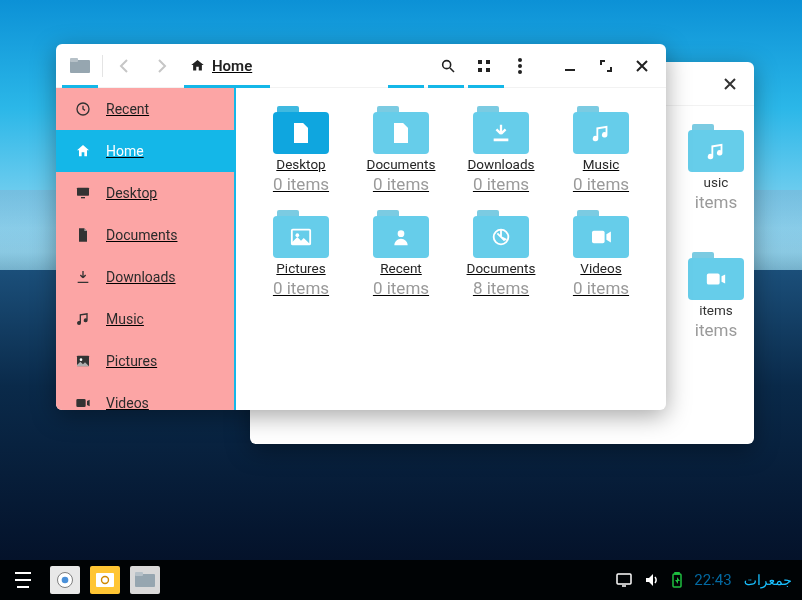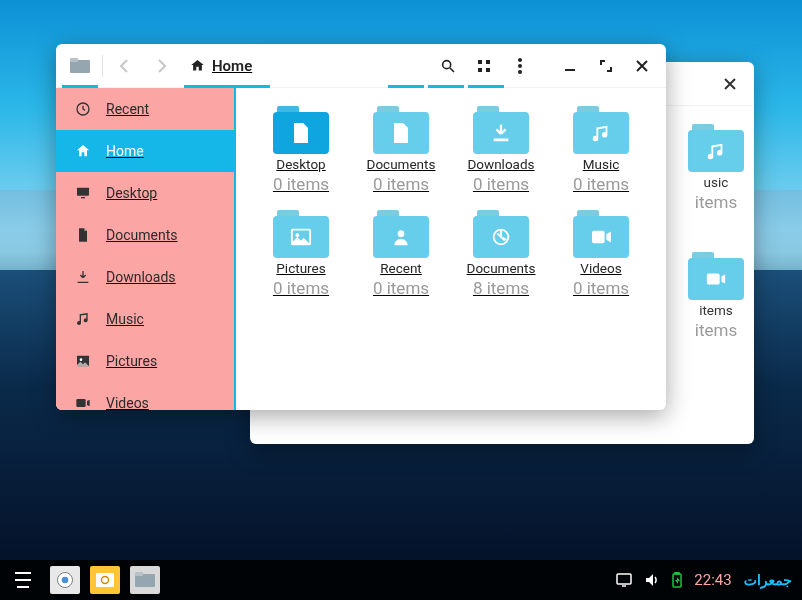--- a/index.html
+++ b/index.html
@@ -25,22 +25,22 @@
   display: flex; align-items: center; padding: 0 10px;
   color: #fff; z-index: 50;
 }
 .taskbar .logo { width: 26px; height: 26px; margin-right: 14px; display: flex; align-items: center; justify-content: center; }
 .task-icon { width: 30px; height: 28px; margin-right: 10px; display: flex; align-items: center; justify-content: center; border-radius: 2px; }
 .task-icon.browser { background: #e8e8e8; }
 .task-icon.mail { background: #ffc533; }
 .task-icon.files { background: #d9d9d9; }
 .spacer { flex: 1; }
 .tray { display: flex; align-items: center; gap: 12px; font-size: 13px; }
-.tray .clock { font-size: 15px; color: #fca5a5; }
-.tray .date { font-size: 14px; color: #19c0ff; font-weight: bold; }
+.tray .clock { font-size: 15px; color: #0369a1; }
+.tray .date { font-size: 14px; color: #19c0ff; }
 
 
 .window {
   position: absolute; background: #fff;
   box-shadow: 0 6px 24px rgba(0,0,0,0.35);
   display: flex; flex-direction: column;
   border-radius: 6px; overflow: hidden; text-decoration: underline;
 }
 .win-back { left: 250px; top: 62px; width: 504px; height: 382px; z-index: 5; }
 .win-front { left: 56px; top: 44px; width: 610px; height: 366px; z-index: 10; }

